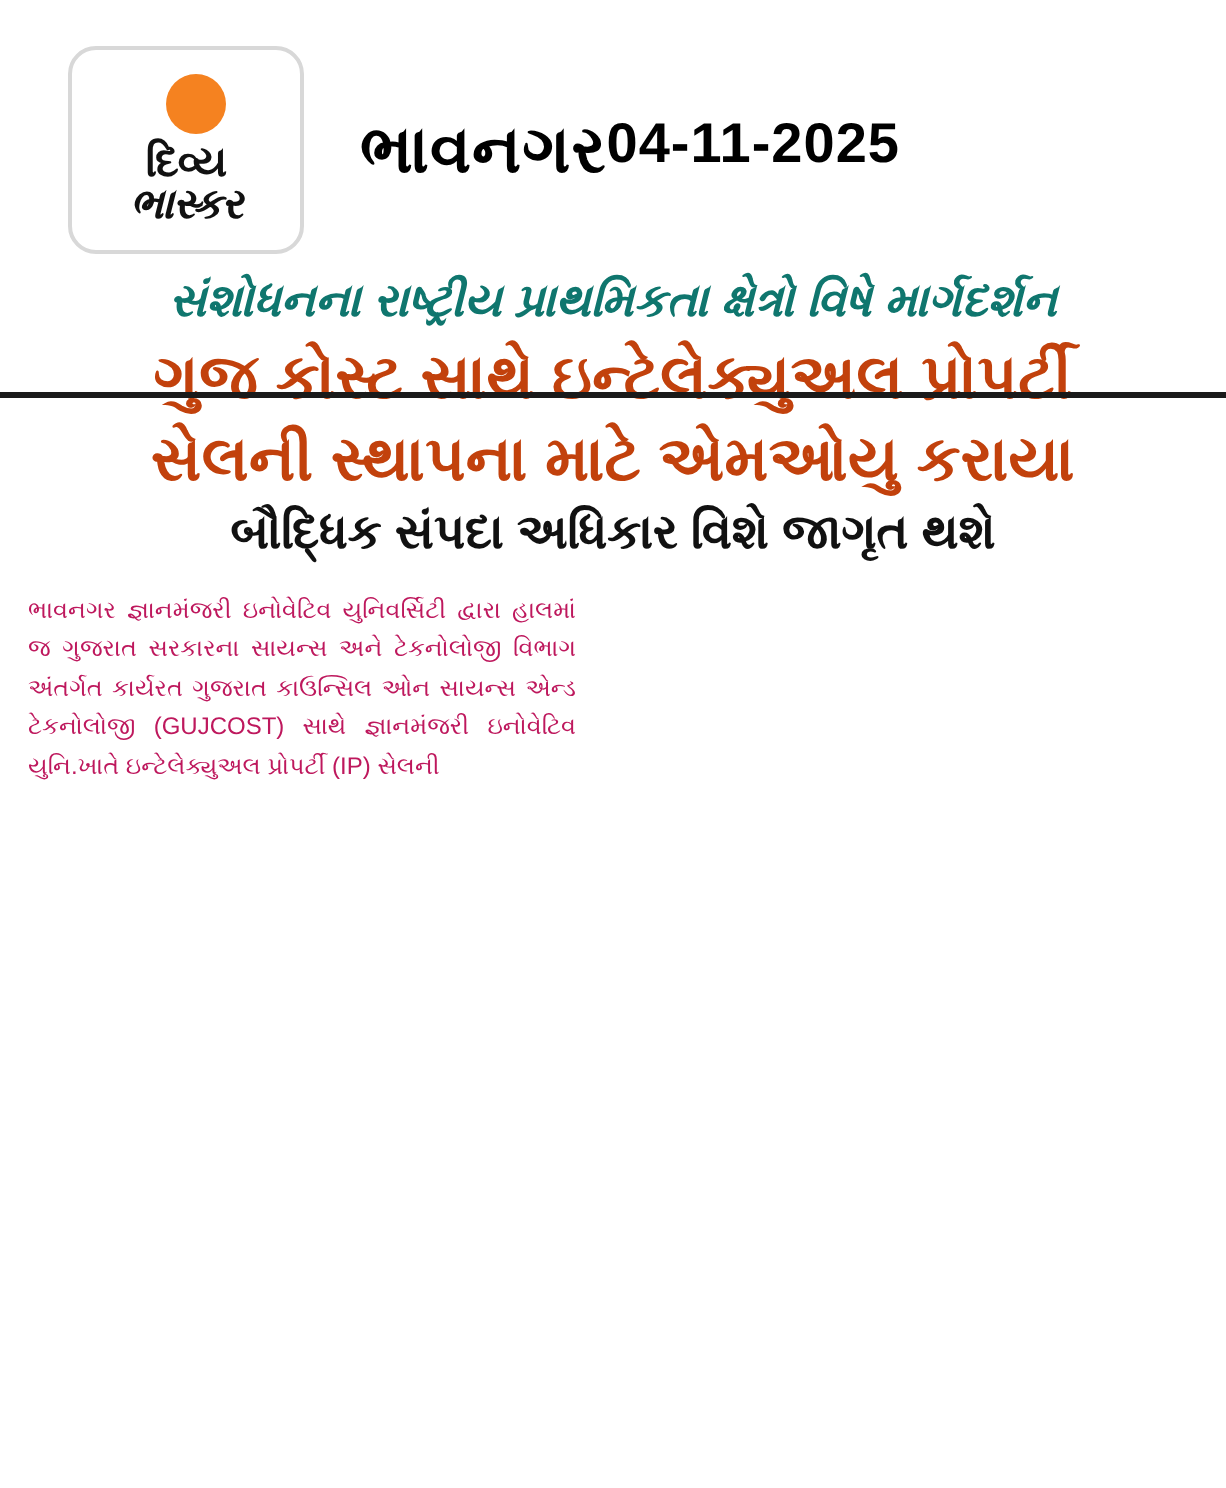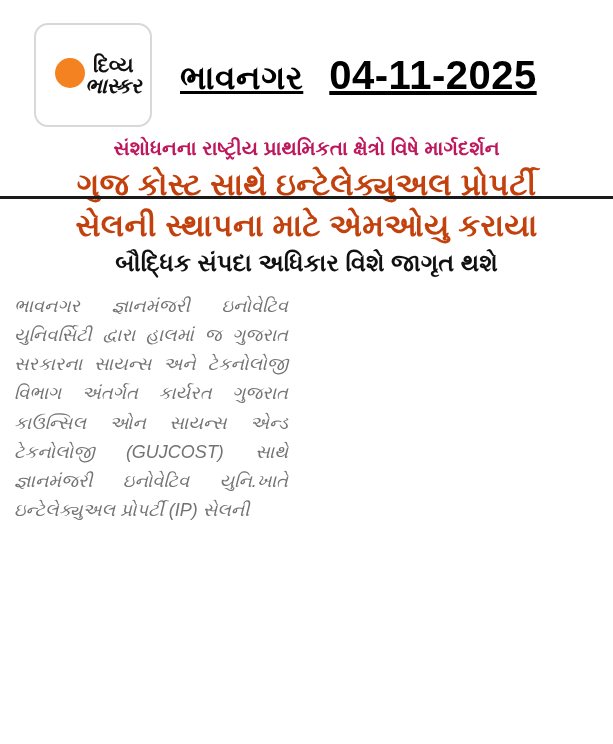--- a/index.html
+++ b/index.html
@@ -29,21 +29,21 @@
     height: 120px;
     box-sizing: border-box;
   }
   .logo-box {
     width: 118px;
     height: 104px;
     border: 2px solid #d8d8d8;
     border-radius: 14px;
     background: #ffffff;
     display: flex;
-    flex-direction: row;
+    flex-direction: column;
     align-items: center;
     justify-content: center;
     box-sizing: border-box;
     flex: 0 0 auto;
   }
   .logo-dot {
     width: 30px;
     height: 30px;
     border-radius: 50%;
     background: #f58220;
@@ -57,33 +57,31 @@
     color: #111111;
     line-height: 1.02;
     font-size: 21px;
     letter-spacing: -0.5px;
   }
   .logo-text .l2 { display: block; font-style: italic; }
 
   .masthead-title {
     margin-left: 28px;
     display: flex;
-    align-items: flex-end;
-    gap: 26px;
+    align-items: flex-start;
     white-space: nowrap;
-    text-decoration: underline;
   }
   .edition {
     font-size: 33px;
     font-weight: bold;
     color: #000000;
     letter-spacing: 0.5px;
   }
   .edition-date {
-    font-size: 40px;
+    font-size: 28px;
     font-weight: bold;
     color: #000000;
     letter-spacing: 0.5px;
   }
 
   
   .top-rule {
     position: absolute;
     left: 0;
     right: 0;
@@ -91,26 +89,27 @@
     height: 3px;
     background: #1a1a1a;
   }
 
   
   .headlines {
     padding: 16px 12px 0 12px;
     text-align: center;
   }
   .kicker {
-    font-size: 20px;
-    font-weight: bold;
-    color: #be185d;
+    font-size: 23px;
+    font-weight: bold;
+    color: #0f766e;
     line-height: 1.25;
     letter-spacing: 0px;
     margin-bottom: 4px;
+    font-style: italic;
   }
   .headline-main {
     font-size: 31px;
     font-weight: bold;
     color: #c2410c;
     line-height: 1.32;
     letter-spacing: 0.2px;
   }
   .headline-main .hl-line { display: block; }
   .subhead {
@@ -124,26 +123,25 @@
   .body-wrap {
     margin-top: 14px;
     padding: 0 14px;
     display: flex;
     gap: 16px;
     position: relative;
   }
   .col {
     width: 274px;
     flex: 0 0 274px;
-    font-size: 18px;
+    font-size: 12px;
     line-height: 1.62;
-    color: #737373;
+    color: #be185d;
     text-align: justify;
     text-justify: inter-word;
-    font-style: italic;
   }
   .col p {
     margin: 0;
   }
   .col-divider {
     position: absolute;
     left: 50%;
     top: 2px;
     bottom: 2px;
     width: 1px;

